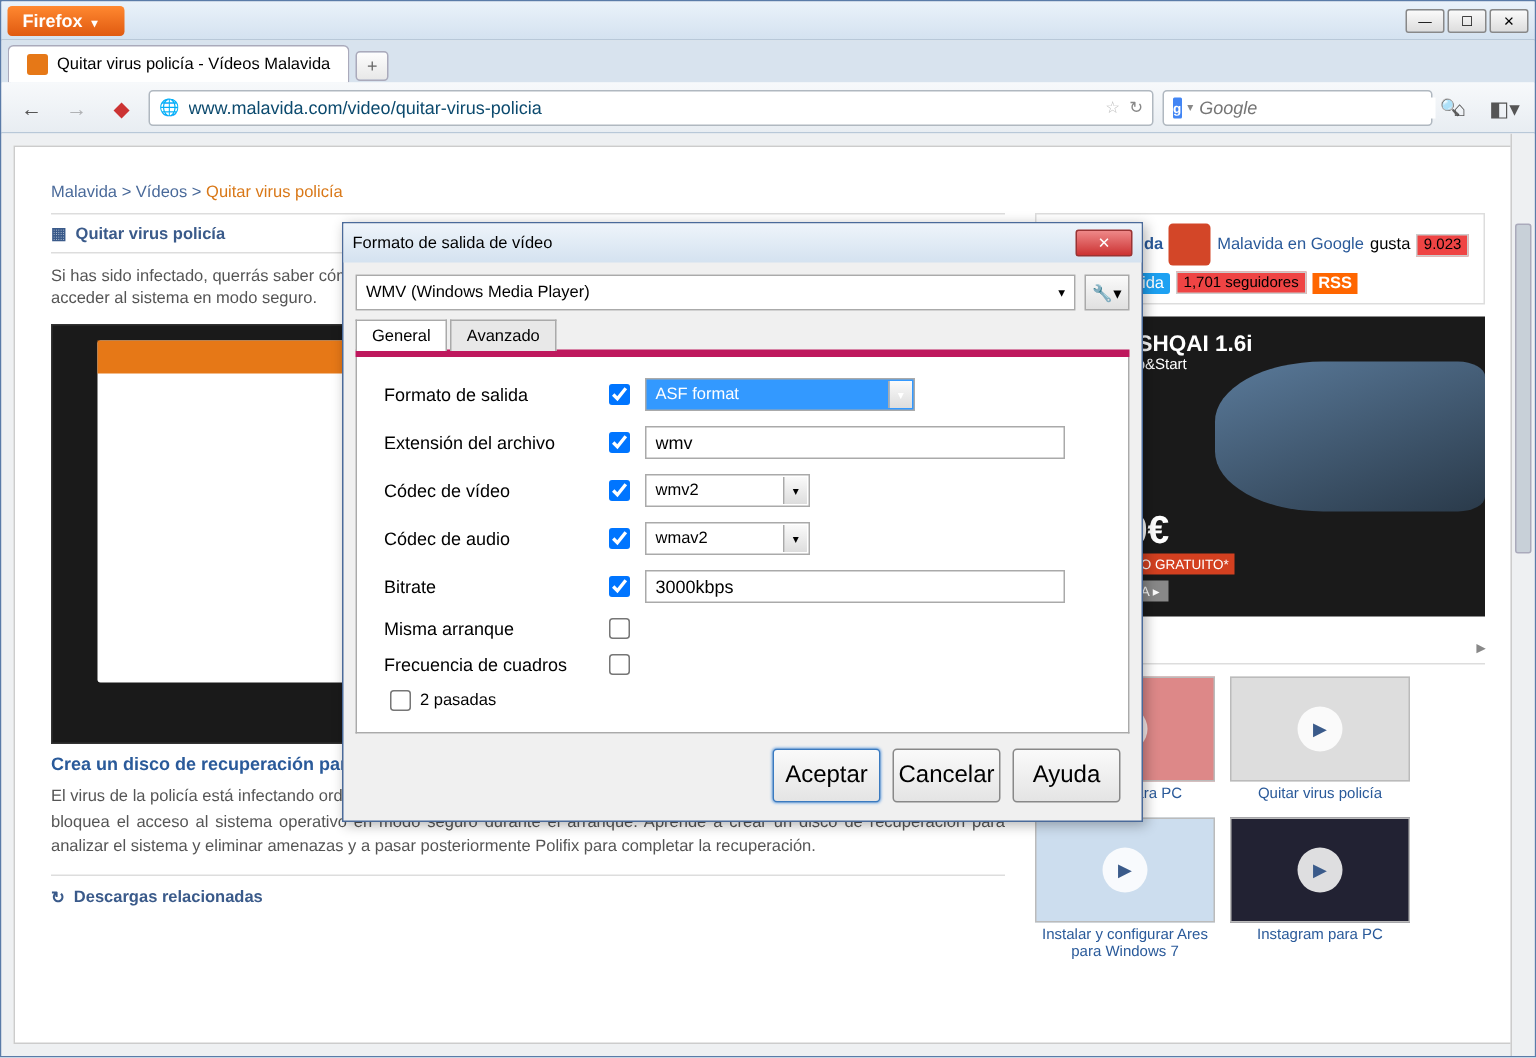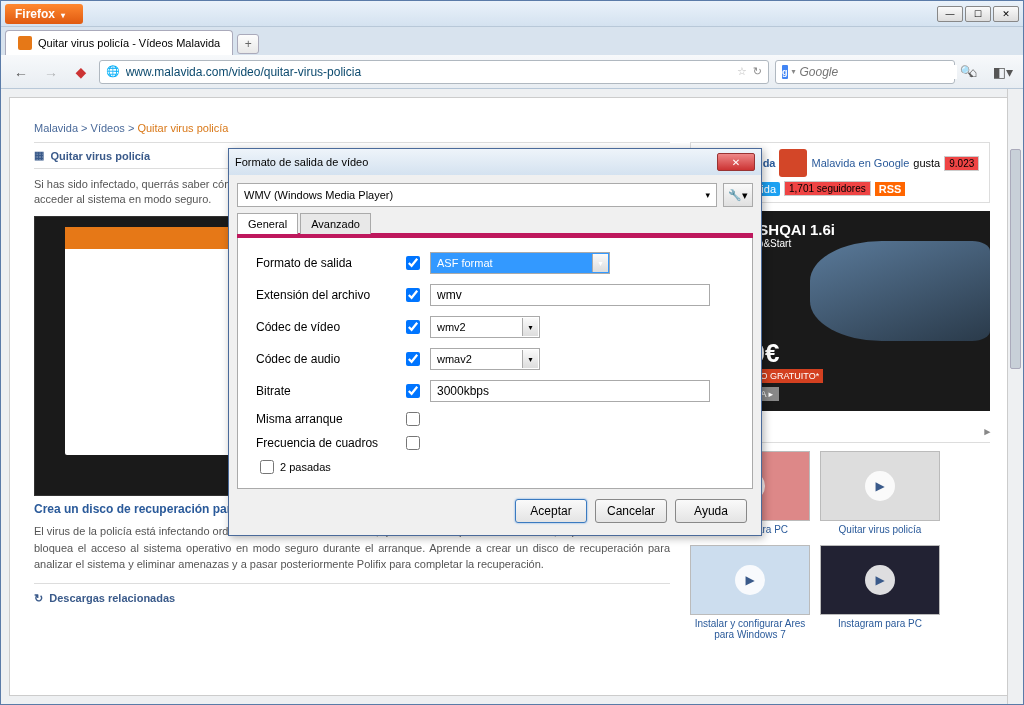--- a/index.html
+++ b/index.html
@@ -71,21 +71,21 @@
 .form-row{display:flex;align-items:center;margin-bottom:10px;gap:10px}
 .form-label{width:140px;font-size:12px}
 .form-check{width:14px;height:14px}
 .form-input{border:1px solid #aaa;height:22px;padding:0 6px;font-size:12px}
 .form-input.sel{background:#3399ff;color:#fff;width:180px;display:flex;align-items:center;justify-content:space-between}
 .form-input.txt{width:280px}
 .form-input.dd{width:110px;display:flex;align-items:center;justify-content:space-between;background:#fff}
 .dd-btn{width:16px;height:18px;background:linear-gradient(#fafafa,#ddd);border-left:1px solid #aaa;display:flex;align-items:center;justify-content:center;font-size:8px;margin-right:-5px}
 .pasadas{display:flex;align-items:center;gap:6px;margin:6px 0 0 4px}
 .dlg-buttons{display:flex;justify-content:flex-end;gap:8px;padding:10px 6px 4px}
-.dlg-btn{min-width:72px;height:24px;border:1px solid #888;background:linear-gradient(#fafafa,#e4e4e4);border-radius:3px;cursor:pointer;font-size:12px}
+.dlg-btn{min-width:72px;height:36px;border:1px solid #888;background:linear-gradient(#fafafa,#e4e4e4);border-radius:3px;cursor:pointer;font-size:16px}
 .dlg-btn.primary{border:1px solid #3a7ac0;box-shadow:0 0 2px #5a9ae0}
 </style>
 </head>
 <body>
 
 <div class="window">
   <div class="titlebar">
     <div class="ff-btn">Firefox</div>
     <div class="win-controls">
       <div class="win-btn">—</div>

